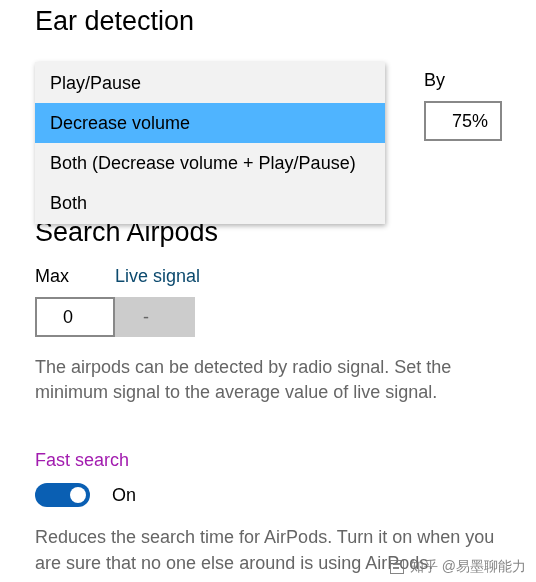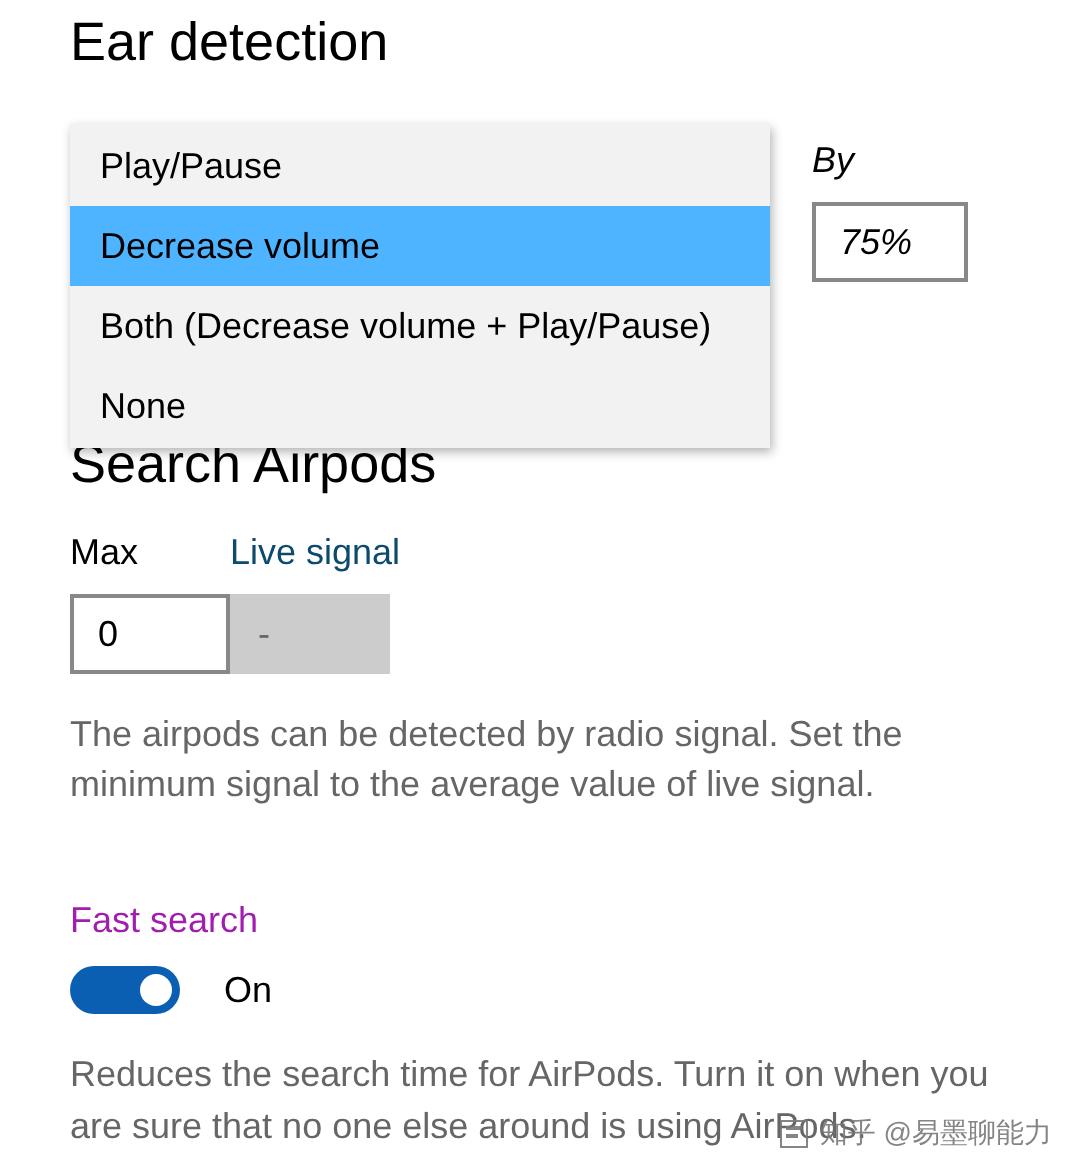--- a/index.html
+++ b/index.html
@@ -38,39 +38,38 @@
     font-size: 18px;
     color: #000;
     margin-bottom: 10px;
   }
   .flabel.muted {
     color: #0c4a6e;
   }
   .tbox {
     border: 2px solid #888;
     height: 40px;
-    padding: 0 12px;
+    padding: 0 26px;
     font-size: 18px;
     display: flex;
     align-items: center;
     background: #fff;
     color: #000;
   }
   .tbox.w80 { width: 80px; }
   .tbox.disabled {
     background: #ccc;
     border-color: #ccc;
     color: #666;
   }
   .tbox.by { width: 78px; }
   .by-field {
     position: absolute;
-    left: 406px;
+    left: 424px;
     top: 70px;
-    font-style: italic;
   }
   .desc {
     font-size: 18px;
     color: #666;
     margin-top: 18px;
     line-height: 1.4;
   }
   .fast-label {
     font-size: 18px;
     color: #a21caf;
@@ -184,19 +183,19 @@
     <div class="toggle-state">On</div>
   </div>
 
   <div class="desc">Reduces the search time for AirPods. Turn it on when you are sure that no one else around is using AirPods.</div>
 </div>
 
 <div class="dropdown" id="dd">
     <div class="dd-item">Play/Pause</div>
     <div class="dd-item selected">Decrease volume</div>
     <div class="dd-item">Both (Decrease volume + Play/Pause)</div>
-    <div class="dd-item">None</div>
+    <div class="dd-item">Both</div>
   </div>
 
 <div class="watermark">
   <span class="wm-icon"></span>
   <span>知乎 @易墨聊能力</span>
 </div>
 
 </body></html>

